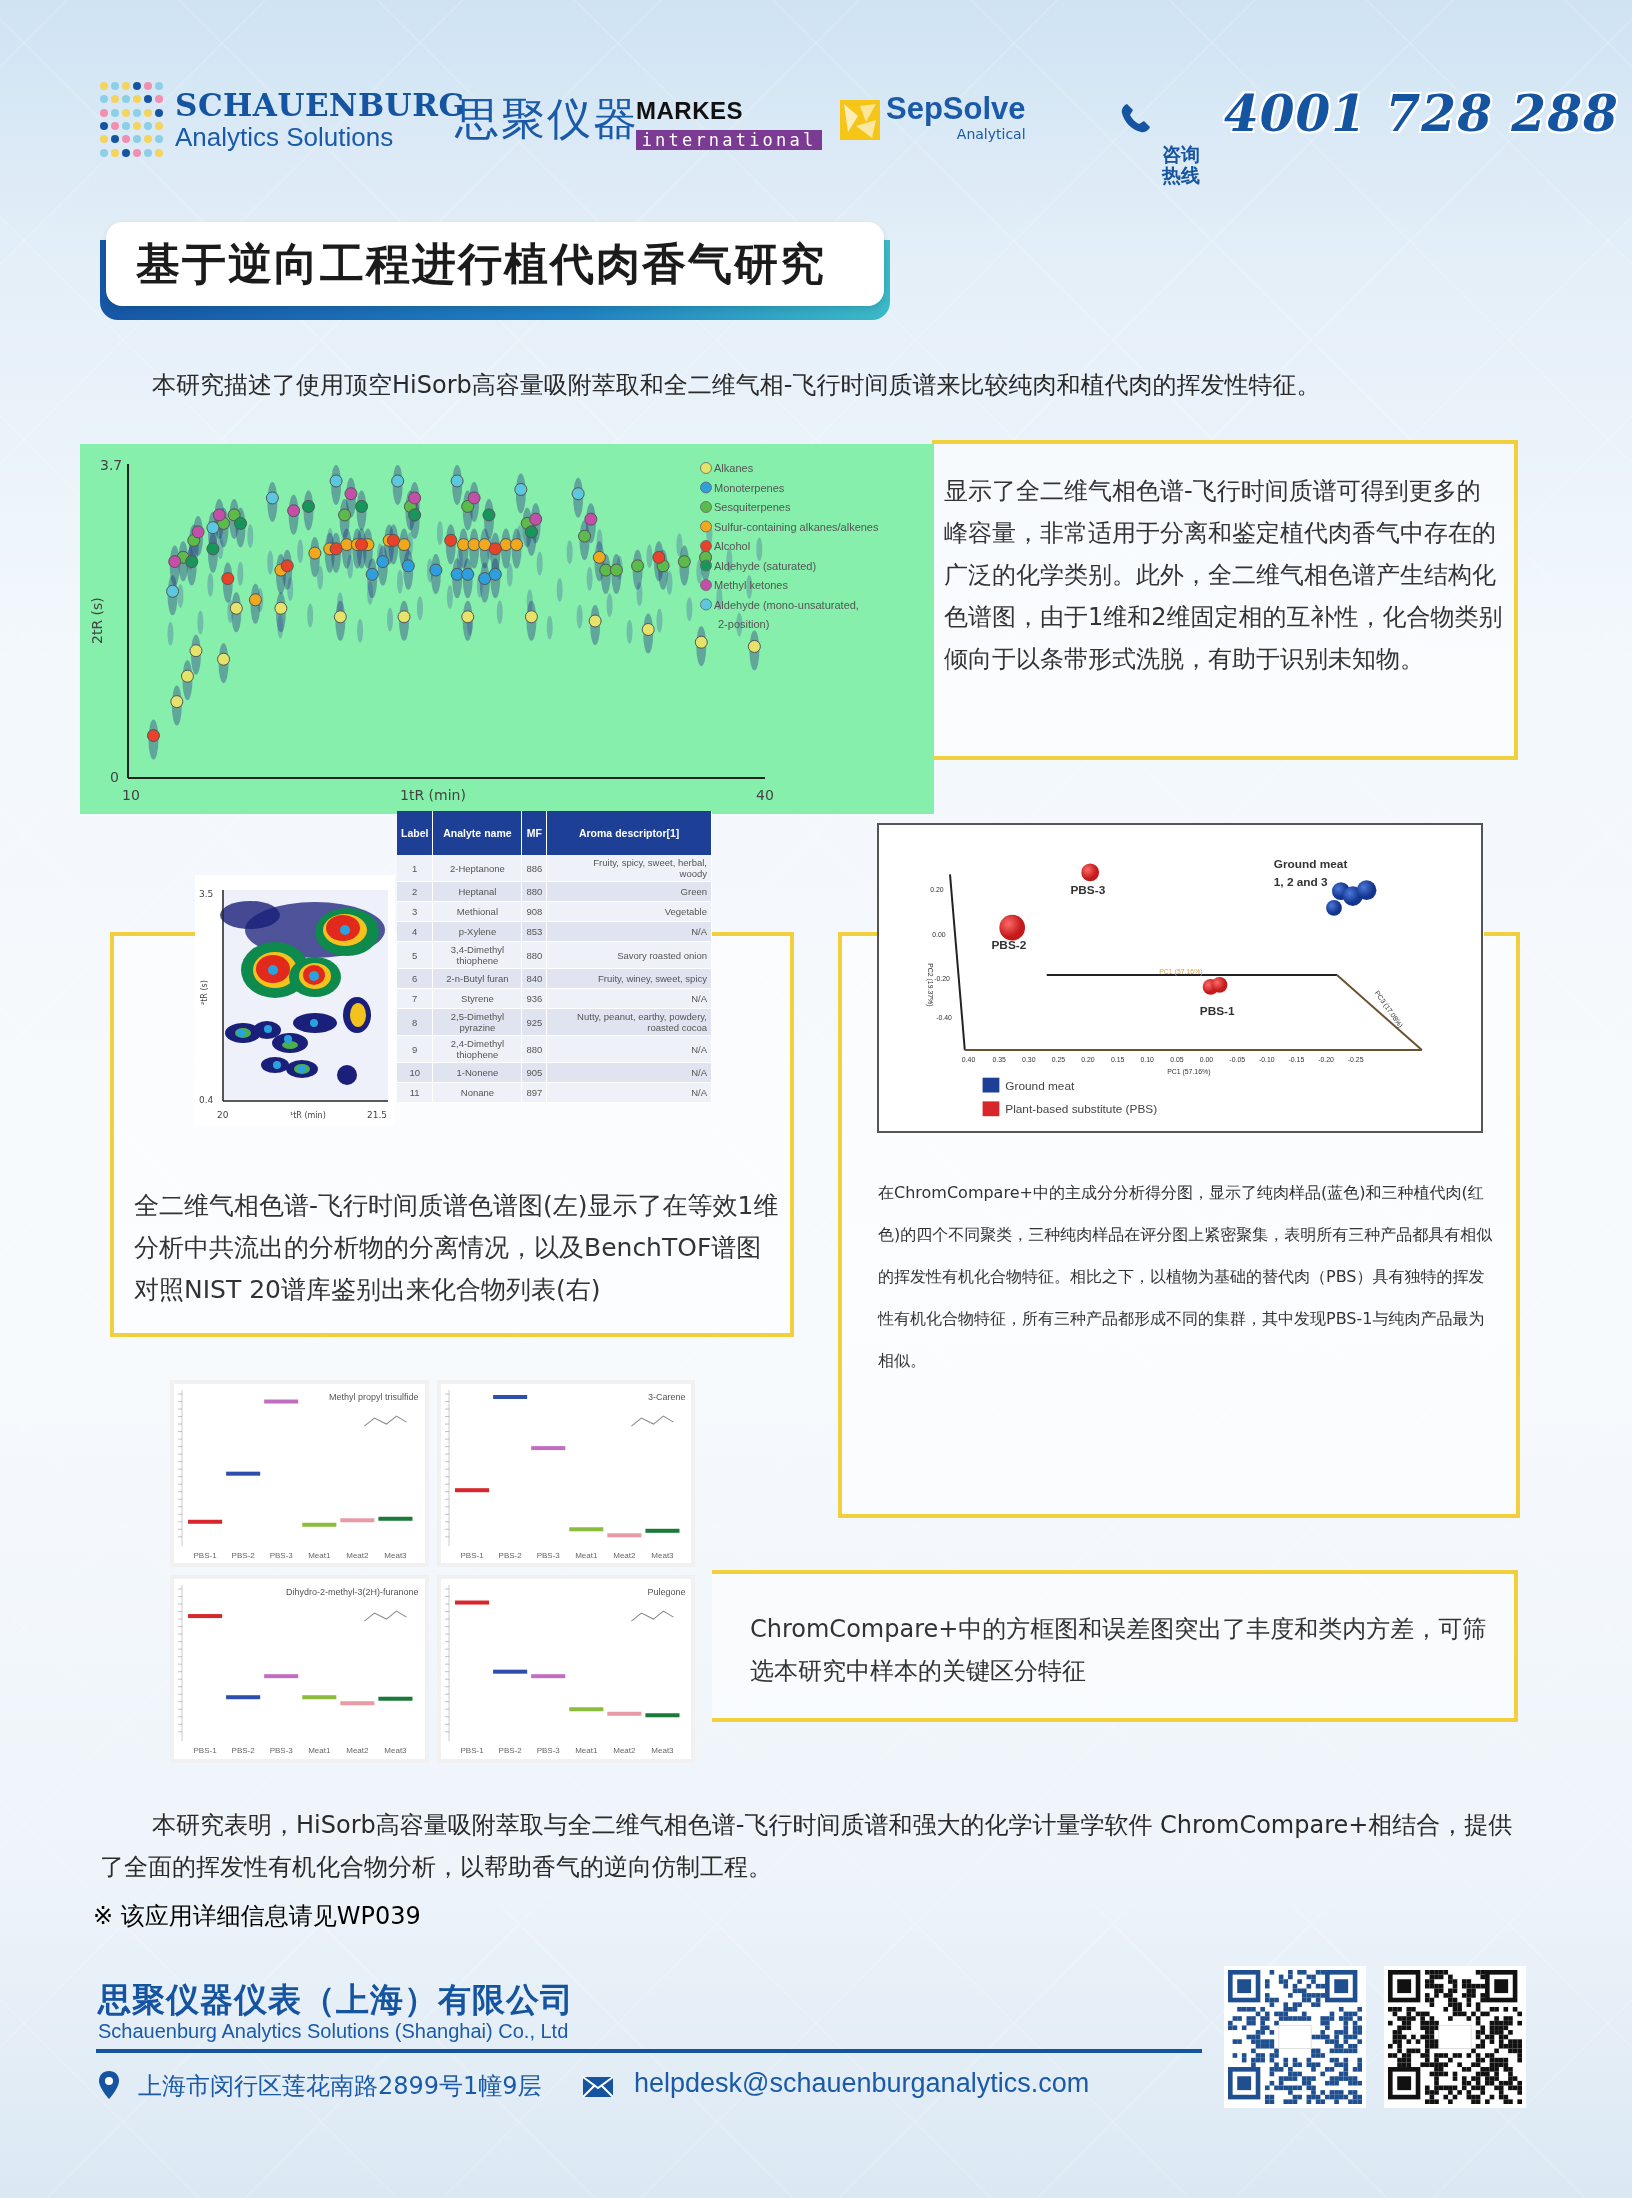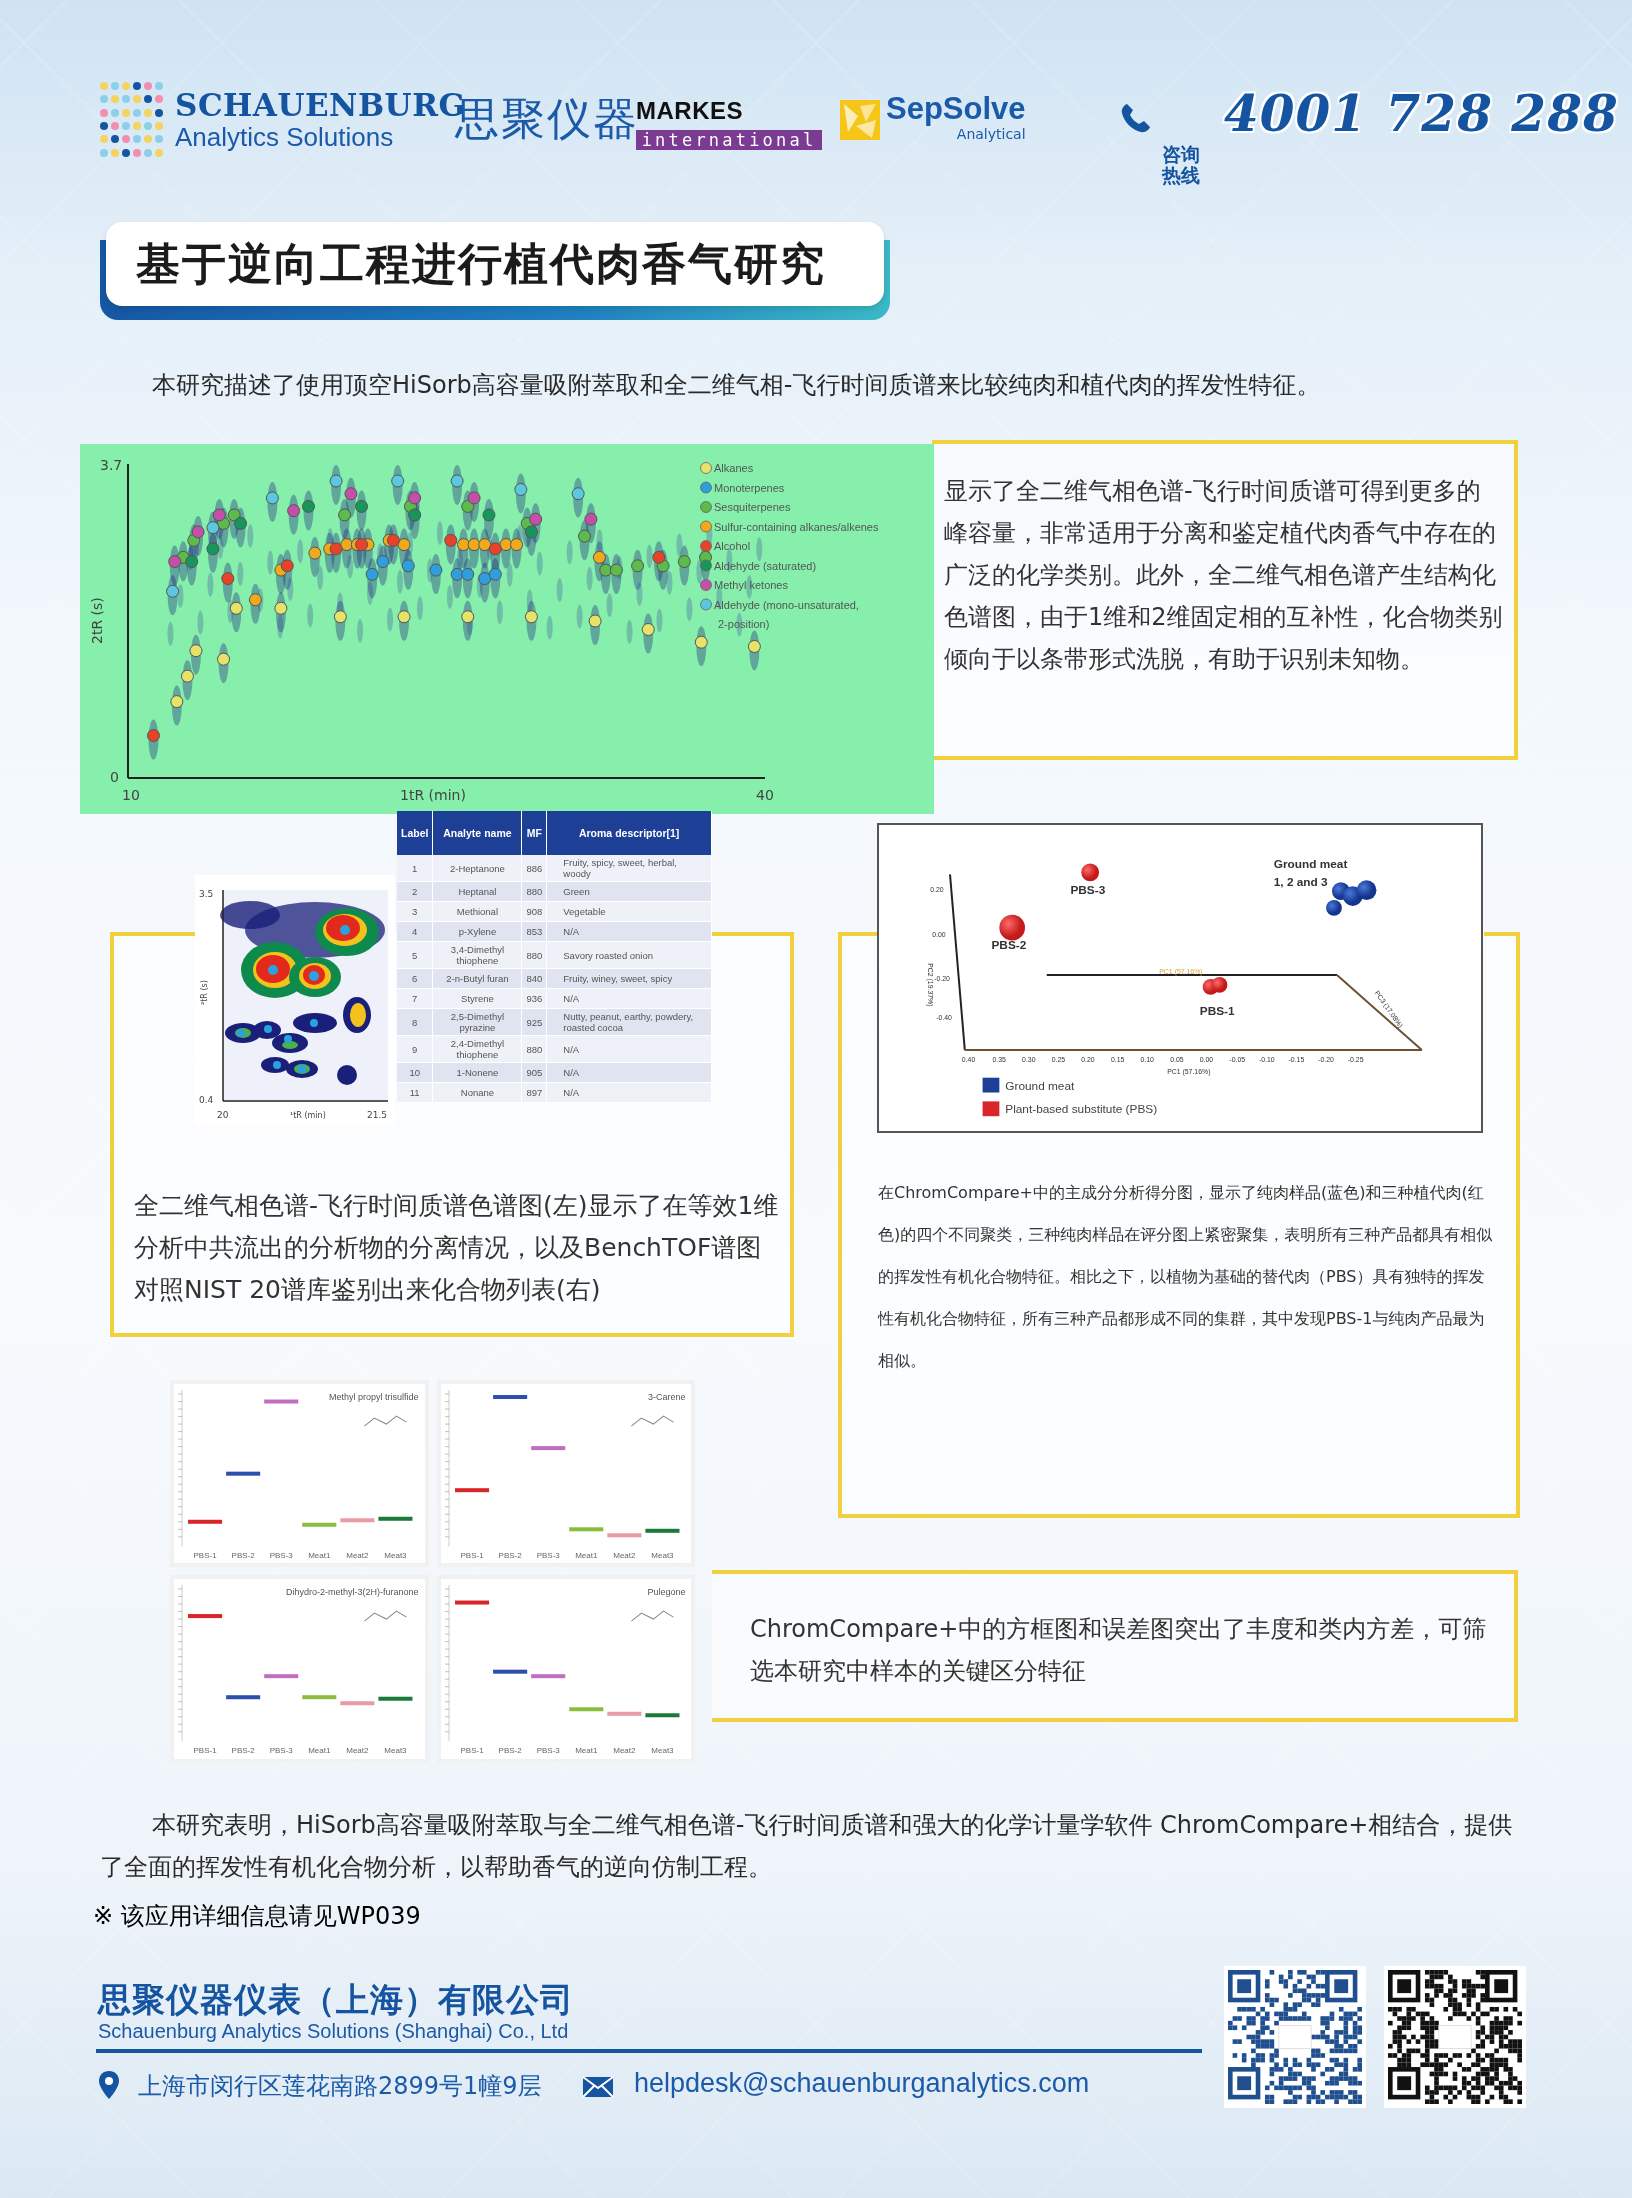--- a/index.html
+++ b/index.html
@@ -61,21 +61,21 @@
 
   
   .frame2 { left: 110px; top: 932px; width: 684px; height: 405px; border-top: none; }
   .frame2-topl { left: 110px; top: 932px; width: 100px; height: 4px; background: #f2cf3c; }
   .frame2-topr { left: 700px; top: 932px; width: 94px; height: 4px; background: #f2cf3c; }
   .zoom-chart { left: 195px; top: 875px; width: 200px; height: 250px; background: #fff; }
   .zoom-chart svg { width: 100%; height: 100%; }
   .compound-table { left: 397px; top: 811px; width: 315px; border-collapse: collapse; font-family: "Liberation Sans", sans-serif; font-size: 9.5px; color: #555; background: #fff; }
   .compound-table th { background: #1d3f95; color: #fff; font-weight: bold; font-size: 10.5px; padding: 3px 4px; border-right: 1px solid #fff; height: 44px; }
   .compound-table td { padding: 2px 4px; border-right: 1px solid #fff; border-bottom: 1px solid #fff; height: 20px; text-align: center; }
-  .compound-table td.desc { text-align: left; padding-left: 16px; }
+  .compound-table td.desc { text-align: right; padding-left: 16px; }
   .compound-table tr:nth-child(even) td { background: #dfe4f0; }
   .compound-table tr:nth-child(odd) td { background: #eef1f7; }
   .text2 { left: 134px; top: 1185px; width: 650px; font-size: 25px; line-height: 42px; color: #333; }
 
   .frame3 { left: 838px; top: 932px; width: 682px; height: 586px; border-top: none; }
   .frame3-topl { left: 838px; top: 932px; width: 40px; height: 4px; background: #f2cf3c; }
   .frame3-topr { left: 1484px; top: 932px; width: 36px; height: 4px; background: #f2cf3c; }
   .pca-chart { left: 877px; top: 823px; width: 606px; height: 310px; background: #fff; border: 2px solid #555; }
   .pca-chart svg { width: 100%; height: 100%; }
   .text3 { left: 878px; top: 1172px; width: 620px; font-size: 16px; line-height: 42px; color: #333; }

